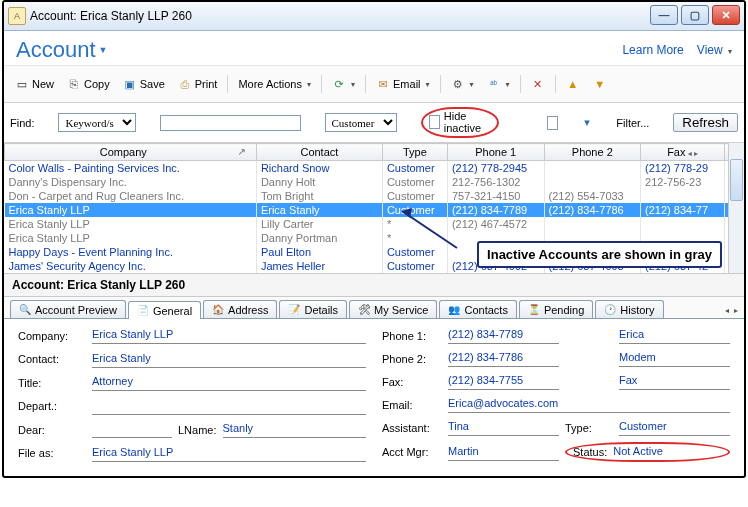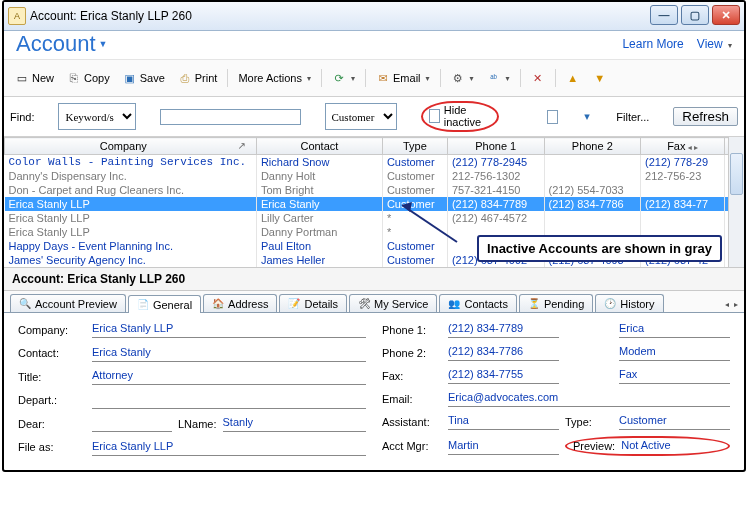--- a/index.html
+++ b/index.html
@@ -3,21 +3,21 @@
 <meta charset="utf-8">
 <style>
 html,body{margin:0;padding:0;font-family:"Segoe UI",Tahoma,sans-serif;font-size:11px;color:#000;background:#fff}
 .window{width:744px;border:2px solid #000;border-radius:3px;background:#fff;margin:0 auto;box-sizing:border-box;overflow:hidden}
 .titlebar{height:28px;background:linear-gradient(#f6f9fd,#dbe7f6);border-bottom:1px solid #9fb6cf;display:flex;align-items:center;padding:0 4px;position:relative}
 .titlebar .ticon{width:16px;height:16px;margin-right:4px;display:flex;align-items:center;justify-content:center;border:1px solid #c3a14a;background:#fcefbf;color:#8a6b12;font-size:9px;border-radius:2px}
 .titlebar .ttxt{color:#000;font-size:12px}
 .winbtns{position:absolute;right:4px;top:3px;display:flex;gap:3px}
 .winbtn{width:26px;height:18px;border:1px solid #5a7ca6;border-radius:3px;background:linear-gradient(#e9f1fb,#c9dcf1);display:flex;align-items:center;justify-content:center;color:#30506f;font-weight:bold;font-size:11px;cursor:pointer}
 .winbtn.close{background:linear-gradient(#f39b93,#d64531);color:#fff;border-color:#a6392c}
-.header{display:flex;align-items:center;justify-content:space-between;padding:0 12px 2px 12px;background:#fff}
+.header{display:flex;align-items:center;justify-content:space-between;padding:6px 12px 2px 12px;background:#fff}
 .header .hleft{display:flex;align-items:center;gap:3px}
 .header .hname{color:#2a72d0;font-size:22px}
 .header .drop{color:#2a72d0;font-size:9px}
 .header .hright a{color:#1155cc;font-size:12px;text-decoration:none;margin-left:10px}
 .toolbar{display:flex;align-items:center;gap:3px;padding:8px 6px;border-top:1px solid #e5e5e5;border-bottom:1px solid #d0d0d0;background:#fafafa;flex-wrap:nowrap}
 .tbtn{display:flex;align-items:center;gap:3px;padding:2px 4px;border:1px solid transparent;border-radius:2px;cursor:pointer;color:#000;white-space:nowrap}
 .sep{width:1px;height:18px;background:#d5d5d5;margin:0 2px}
 .ico{width:14px;height:14px;display:inline-flex;align-items:center;justify-content:center;font-size:11px}
 .ico.new:before{content:"▭";color:#333}
 .ico.copy:before{content:"⎘";color:#555}
@@ -28,21 +28,21 @@
 .ico.gear:before{content:"⚙";color:#555}
 .ico.abc:before{content:"ᵃᵇ";font-size:9px;color:#2a6db5}
 .ico.x:before{content:"✕";color:#b33}
 .ico.up:before{content:"▲";color:#d49100}
 .ico.down:before{content:"▼";color:#d49100}
 .ico.filter:before{content:"▾";color:#2a6db5}
 .dd{font-size:8px;color:#555;margin-left:2px}
 .findbar{display:flex;align-items:center;gap:24px;padding:4px 6px;border-bottom:1px solid #d0d0d0}
 .findbar label{color:#000}
 select,input[type=text]{border:1px solid #7f9db9;font:11px "Segoe UI";padding:1px 2px;background:#fff}
-select{height:27px}
+select{height:19px}
 .hide-oval{border:2px solid #de2a2a;border-radius:50%/60%;padding:1px 8px 2px 6px;display:flex;align-items:center;gap:4px}
 .chk{width:12px;height:12px;border:1px solid #7f9db9;background:#fff;display:inline-block}
 .btn{border:1px solid #8a9db0;background:linear-gradient(#fdfdfd,#e7ecf2);padding:1px 8px;border-radius:2px;cursor:pointer}
 .gridwrap{position:relative}
 .grid{width:100%;border-collapse:collapse;table-layout:fixed}
 .grid th{background:linear-gradient(#fdfdfd,#e9edf2);border:1px solid #c9c9c9;padding:2px 4px;font-weight:normal;text-align:center;white-space:nowrap;overflow:hidden}
 .grid td{border-right:1px solid #e5e5e5;padding:1px 4px;white-space:nowrap;overflow:hidden;text-overflow:clip}
 .grid tr.link td{color:#0a3ab5}
 .grid tr.gray td{color:#7a7a7a}
 .grid tr.sel td{background:#3a9cff;color:#fff}
@@ -178,21 +178,21 @@
         <th>Contact</th>
         <th>Type</th>
         <th>Phone 1</th>
         <th>Phone 2</th>
         <th><span>Fax</span><span style="font-size:8px;color:#666"> ◂ ▸</span></th>
         <th></th>
       </tr>
         </thead>
       <tbody id="gridbody">
           <tr class="link">
-            <td style="text-align: left; font-family: Liberation Mono, monospace;">Color Walls - Painting Services Inc.</td>
+            <td style="text-align: left;">Color Walls - Painting Services Inc.</td>
             <td>Richard Snow</td>
             <td>Customer</td>
             <td>(212) 778-2945</td>
             <td></td>
             <td>(212) 778-29</td>
             <td></td>
           </tr>
           <tr class="gray">
             <td style="text-align: left;">Danny's Dispensary Inc.</td>
             <td>Danny Holt</td>
@@ -346,19 +346,19 @@
 
       <label>Assistant:</label>
       <div class="val">Tina</div>
       <label>Type:</label>
       <div class="uval">Customer</div>
 
       <label>Acct Mgr:</label>
       <div class="val">Martin</div>
       <div style="grid-column:3/5">
         <div class="status-oval">
-          <label>Preview:</label>
+          <label>Status:</label>
           <div class="uval" style="flex:1;border-bottom:none">Not Active</div>
         </div>
       </div>
     </div>
   </div>
 </div>
 
 </body></html>

